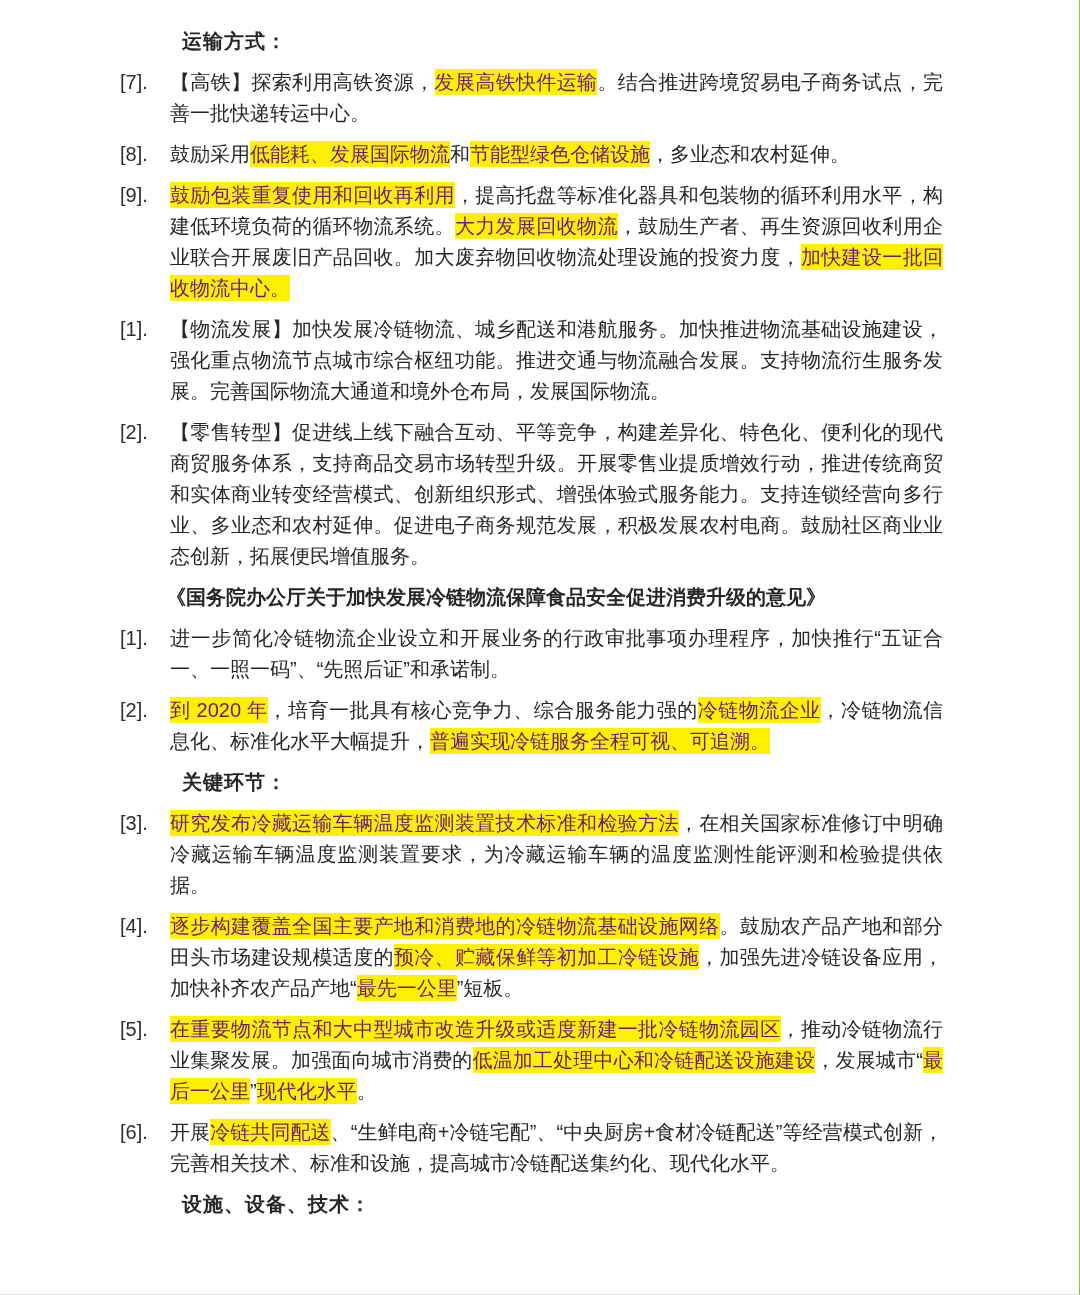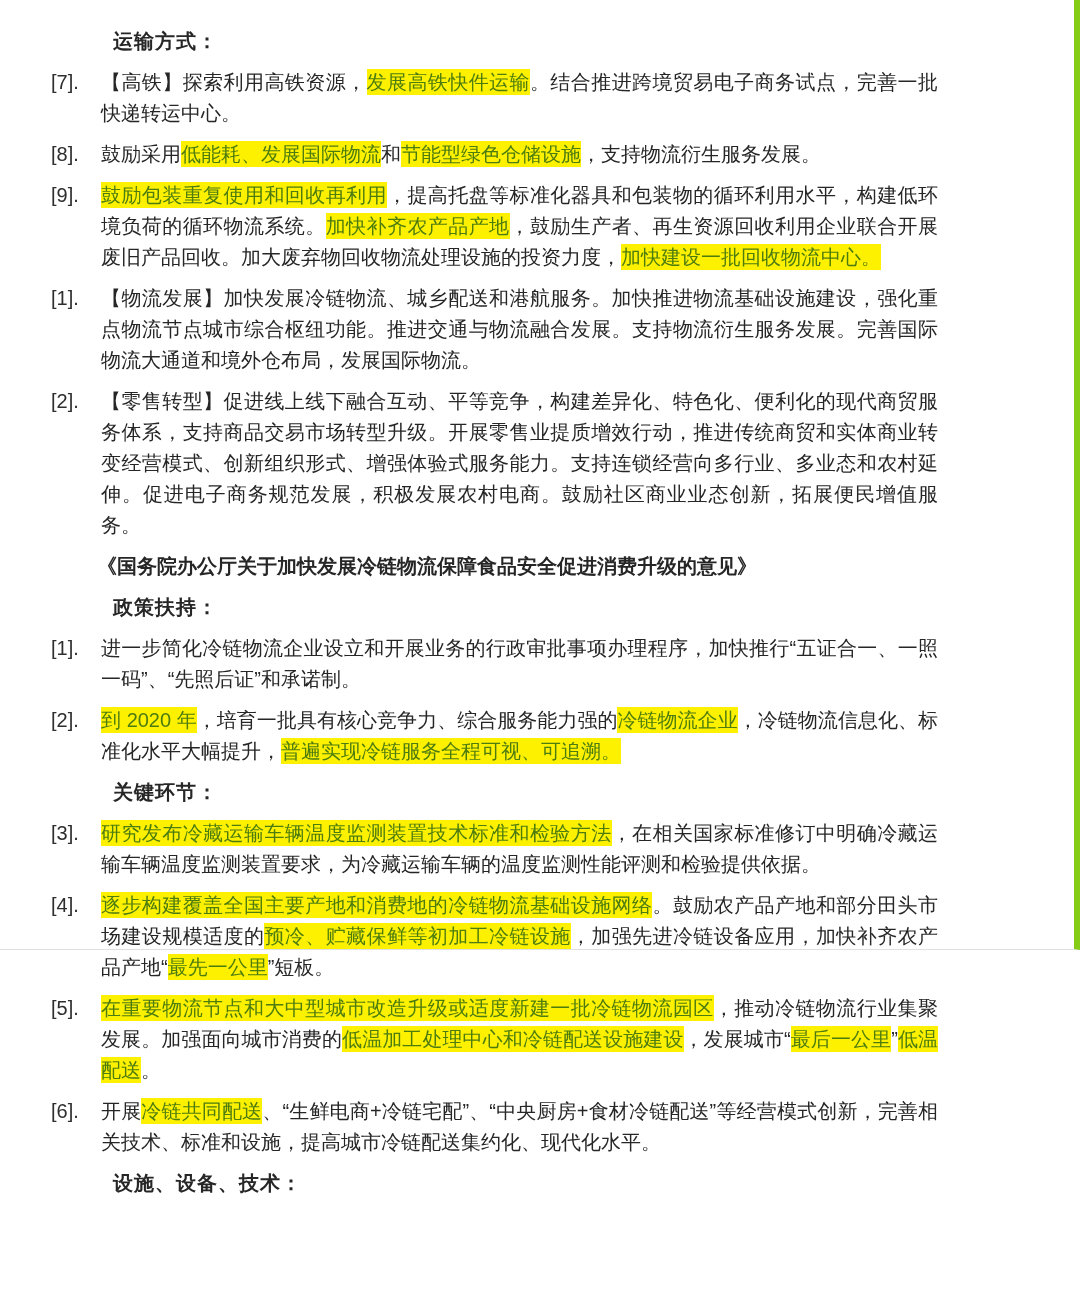--- a/index.html
+++ b/index.html
@@ -9,26 +9,26 @@
   }
   body {
     width: 1080px;
     height: 1295px;
     overflow: hidden;
     font-family: "Liberation Sans", "DejaVu Sans", sans-serif;
   }
   .page {
     box-sizing: border-box;
     width: 1080px;
-    height: 950px;
-    padding: 26px 136px 10px 51px;
+    height: 1295px;
+    padding: 26px 136px 10px 120px;
     color: #262626;
     font-size: 20px;
     line-height: 31px;
-    border-right: 6px solid #84cc16;
+    border-right: 1px solid #84cc16;
     border-bottom: 1px solid #e0e0e0;
   }
   .section-heading {
     font-weight: 700;
     margin: 0 0 10px 62px;
     letter-spacing: 1px;
   }
   .doc-title {
     font-weight: 700;
     margin: 0 0 10px 46px;
@@ -40,72 +40,71 @@
   .item-num {
     flex: 0 0 50px;
     color: #2e2e2e;
   }
   .item-text {
     flex: 1;
     text-align: justify;
   }
   mark.hl {
     background: var(--hl-color, #fdf100);
-    color: #4d7c0f;
+    color: #701a75;
     padding: 2px 0;
   }
 </style>
 </head>
 <body>
 
 <main class="page">
   <div id="doc-body">
       <div class="section-heading">运输方式：</div>
       <div class="item">
         <div class="item-num">[7].</div>
         <div class="item-text"><span>【高铁】探索利用高铁资源，</span><mark class="hl">发展高铁快件运输</mark><span>。结合推进跨境贸易电子商务试点，完善一批快递转运中心。</span></div>
       </div>
       <div class="item">
         <div class="item-num">[8].</div>
-        <div class="item-text"><span>鼓励采用</span><mark class="hl">低能耗、发展国际物流</mark><span>和</span><mark class="hl">节能型绿色仓储设施</mark><span>，支持物流衍生服务发展。</span></div>
+        <div class="item-text"><span>鼓励采用</span><mark class="hl">低能耗、发展国际物流</mark><span>和</span><mark class="hl">节能型绿色仓储设施</mark><span>，多业态和农村延伸。</span></div>
       </div>
       <div class="item">
         <div class="item-num">[9].</div>
-        <div class="item-text"><mark class="hl">鼓励包装重复使用和回收再利用</mark><span>，提高托盘等标准化器具和包装物的循环利用水平，构建低环境负荷的循环物流系统。</span><mark class="hl">加快补齐农产品产地</mark><span>，鼓励生产者、再生资源回收利用企业联合开展废旧产品回收。加大废弃物回收物流处理设施的投资力度，</span><mark class="hl">加快建设一批回收物流中心。</mark></div>
+        <div class="item-text"><mark class="hl">鼓励包装重复使用和回收再利用</mark><span>，提高托盘等标准化器具和包装物的循环利用水平，构建低环境负荷的循环物流系统。</span><mark class="hl">大力发展回收物流</mark><span>，鼓励生产者、再生资源回收利用企业联合开展废旧产品回收。加大废弃物回收物流处理设施的投资力度，</span><mark class="hl">加快建设一批回收物流中心。</mark></div>
       </div>
       <div class="item">
         <div class="item-num">[1].</div>
         <div class="item-text"><span>【物流发展】加快发展冷链物流、城乡配送和港航服务。加快推进物流基础设施建设，强化重点物流节点城市综合枢纽功能。推进交通与物流融合发展。支持物流衍生服务发展。完善国际物流大通道和境外仓布局，发展国际物流。</span></div>
       </div>
       <div class="item">
         <div class="item-num">[2].</div>
         <div class="item-text"><span>【零售转型】促进线上线下融合互动、平等竞争，构建差异化、特色化、便利化的现代商贸服务体系，支持商品交易市场转型升级。开展零售业提质增效行动，推进传统商贸和实体商业转变经营模式、创新组织形式、增强体验式服务能力。支持连锁经营向多行业、多业态和农村延伸。促进电子商务规范发展，积极发展农村电商。鼓励社区商业业态创新，拓展便民增值服务。</span></div>
       </div>
       <div class="doc-title">《国务院办公厅关于加快发展冷链物流保障食品安全促进消费升级的意见》</div>
-      <div class="section-heading">政策扶持：</div>
       <div class="item">
         <div class="item-num">[1].</div>
         <div class="item-text"><span>进一步简化冷链物流企业设立和开展业务的行政审批事项办理程序，加快推行“五证合一、一照一码”、“先照后证”和承诺制。</span></div>
       </div>
       <div class="item">
         <div class="item-num">[2].</div>
         <div class="item-text"><mark class="hl">到 2020 年</mark><span>，培育一批具有核心竞争力、综合服务能力强的</span><mark class="hl">冷链物流企业</mark><span>，冷链物流信息化、标准化水平大幅提升，</span><mark class="hl">普遍实现冷链服务全程可视、可追溯。</mark></div>
       </div>
       <div class="section-heading">关键环节：</div>
       <div class="item">
         <div class="item-num">[3].</div>
         <div class="item-text"><mark class="hl">研究发布冷藏运输车辆温度监测装置技术标准和检验方法</mark><span>，在相关国家标准修订中明确冷藏运输车辆温度监测装置要求，为冷藏运输车辆的温度监测性能评测和检验提供依据。</span></div>
       </div>
       <div class="item">
         <div class="item-num">[4].</div>
         <div class="item-text"><mark class="hl">逐步构建覆盖全国主要产地和消费地的冷链物流基础设施网络</mark><span>。鼓励农产品产地和部分田头市场建设规模适度的</span><mark class="hl">预冷、贮藏保鲜等初加工冷链设施</mark><span>，加强先进冷链设备应用，加快补齐农产品产地“</span><mark class="hl">最先一公里</mark><span>”短板。</span></div>
       </div>
       <div class="item">
         <div class="item-num">[5].</div>
-        <div class="item-text"><mark class="hl">在重要物流节点和大中型城市改造升级或适度新建一批冷链物流园区</mark><span>，推动冷链物流行业集聚发展。加强面向城市消费的</span><mark class="hl">低温加工处理中心和冷链配送设施建设</mark><span>，发展城市“</span><mark class="hl">最后一公里</mark><span>”</span><mark class="hl">低温配送</mark><span>。</span></div>
+        <div class="item-text"><mark class="hl">在重要物流节点和大中型城市改造升级或适度新建一批冷链物流园区</mark><span>，推动冷链物流行业集聚发展。加强面向城市消费的</span><mark class="hl">低温加工处理中心和冷链配送设施建设</mark><span>，发展城市“</span><mark class="hl">最后一公里</mark><span>”</span><mark class="hl">现代化水平</mark><span>。</span></div>
       </div>
       <div class="item">
         <div class="item-num">[6].</div>
         <div class="item-text"><span>开展</span><mark class="hl">冷链共同配送</mark><span>、“生鲜电商+冷链宅配”、“中央厨房+食材冷链配送”等经营模式创新，完善相关技术、标准和设施，提高城市冷链配送集约化、现代化水平。</span></div>
       </div>
       <div class="section-heading">设施、设备、技术：</div>
     </div>
 </main>
 
 </body></html>

